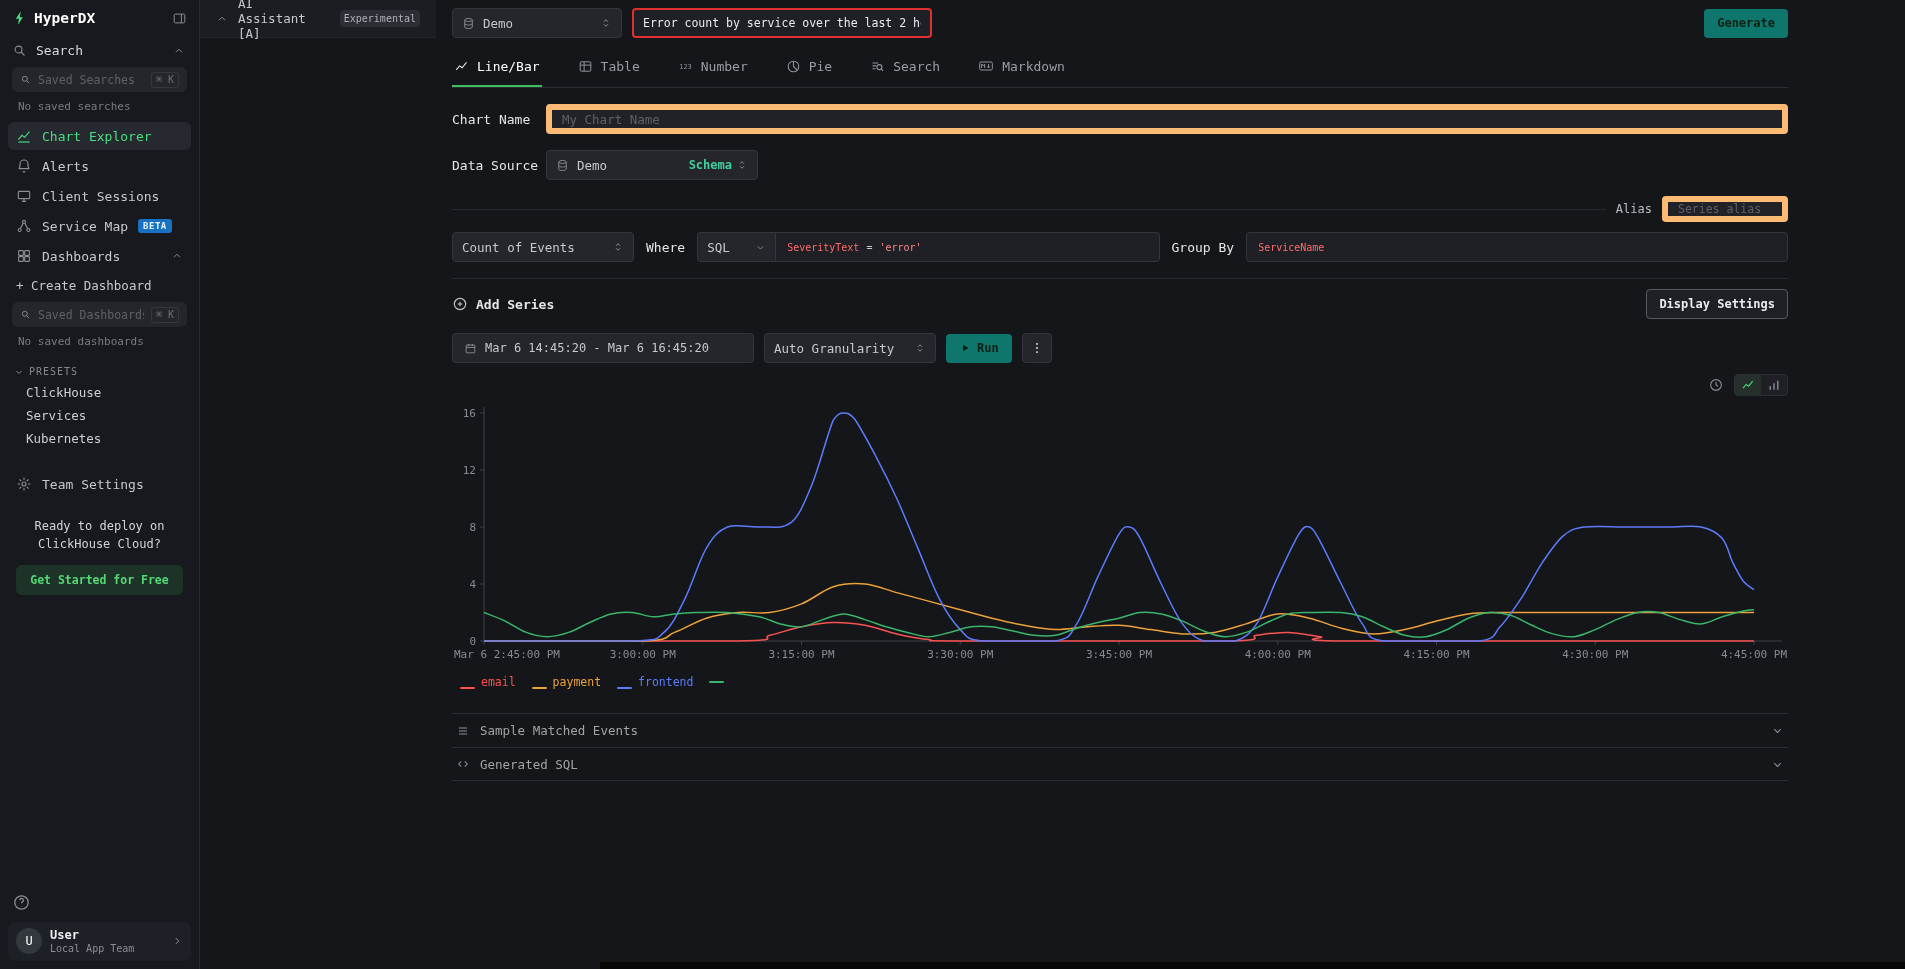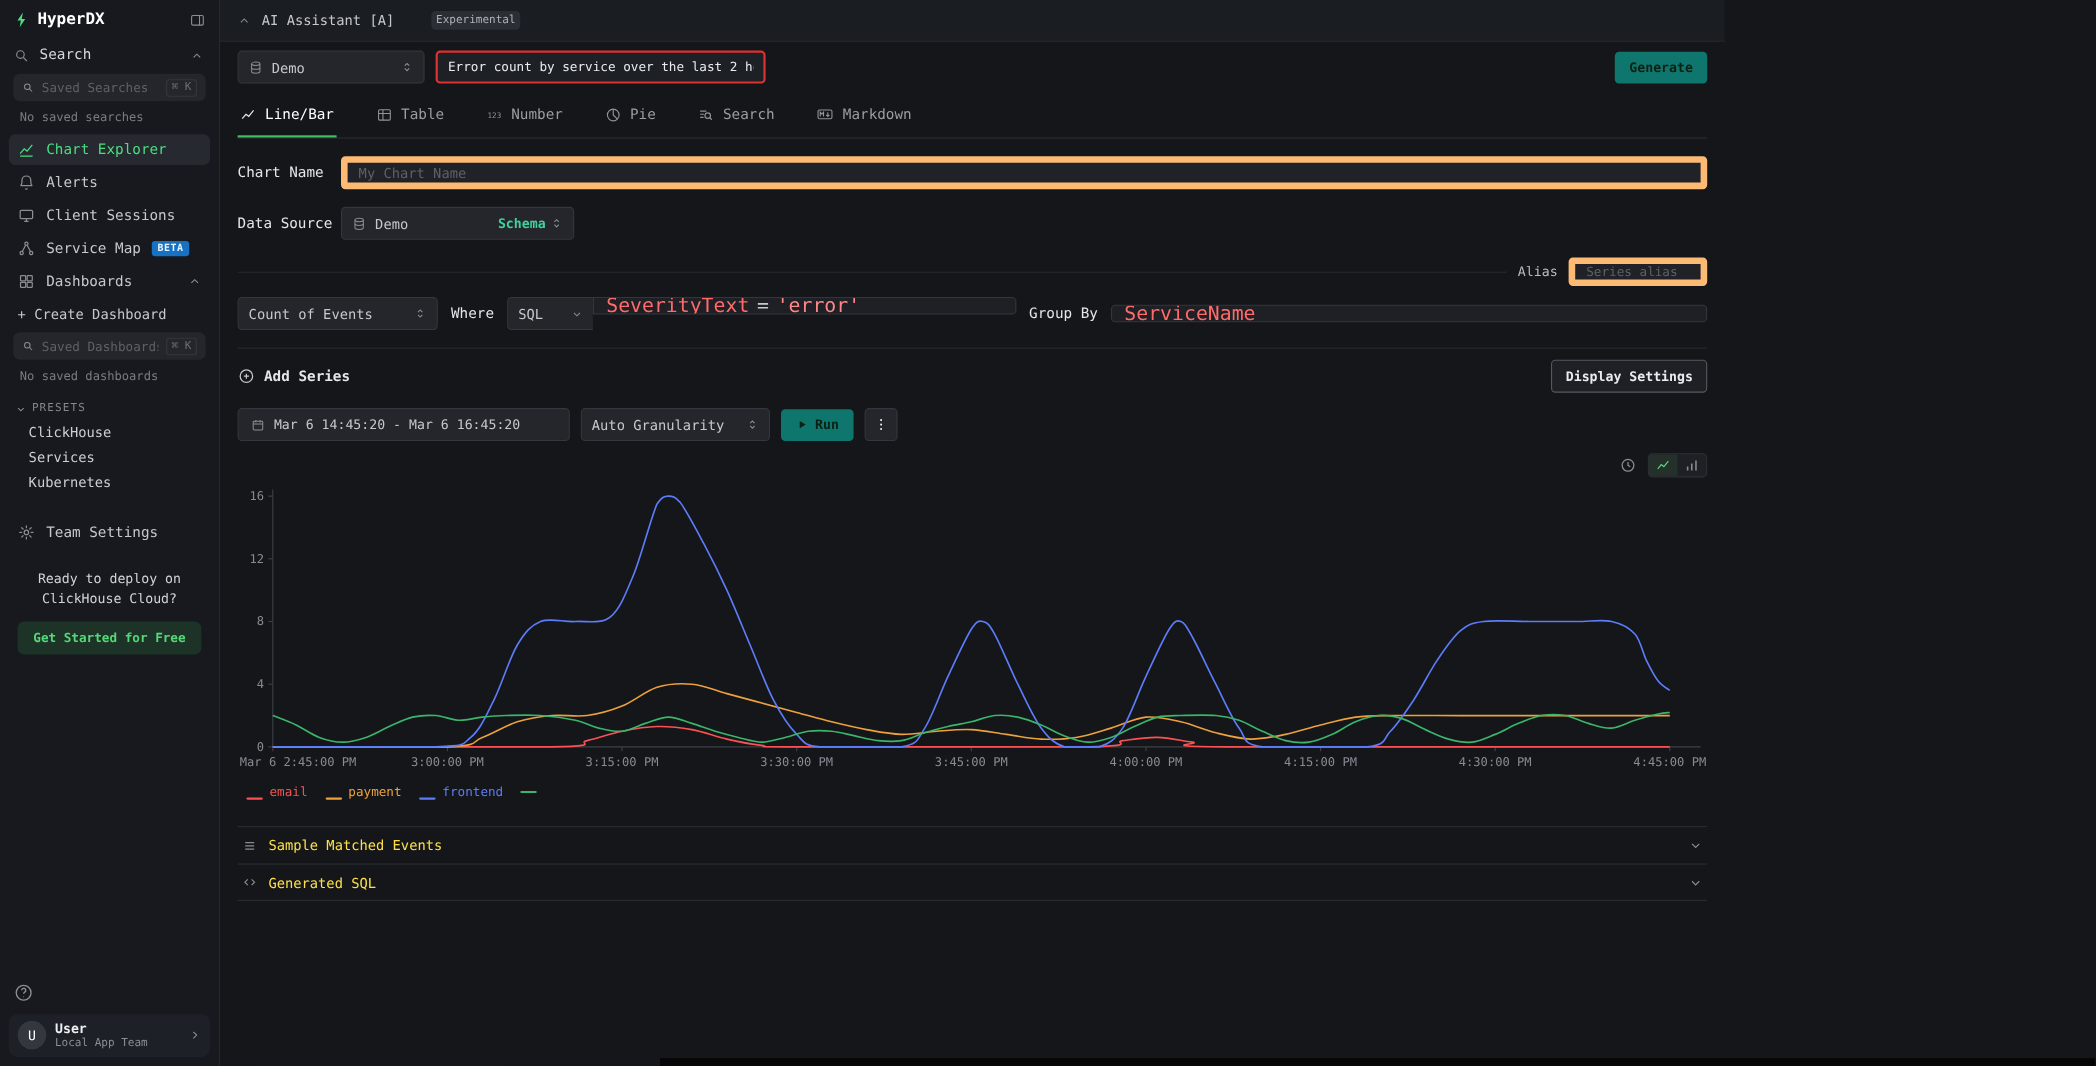--- a/index.html
+++ b/index.html
@@ -41,21 +41,21 @@
   .sidebar-bottom{margin-top:auto;padding:0 8px 8px 8px}
   .help-circle{margin:0 0 10px 4px;cursor:pointer}
   .user-row{display:flex;align-items:center;gap:8px;background:#1d2026;border-radius:8px;padding:6px 8px;cursor:pointer}
   .avatar{width:26px;height:26px;border-radius:50%;background:#33373e;color:#fff;display:flex;
     align-items:center;justify-content:center;font-size:12px;flex-shrink:0}
   .user-meta{flex:1;min-width:0}
   .user-name{color:#eceef0;font-size:12px;font-weight:bold;line-height:1.2}
   .user-team{color:#8a8d93;font-size:10px;line-height:1.3;white-space:nowrap}
 
   
-  .main{width:1368px;display:flex;flex-direction:column;position:relative}
+  .main{width:1368px;display:flex;flex-direction:row;position:relative}
   .ai-bar{height:38px;background:#1a1d22;border-bottom:1px solid #23262b;display:flex;align-items:center;
     gap:10px;padding:0 16px;font-size:12.5px;color:#c6c8cb;cursor:pointer}
   .badge-exp{background:#2b2e34;color:#aeb1b6;font-size:10px;padding:3px 4px;border-radius:4px;margin-left:24px}
   .inner{padding:0 16px;display:flex;flex-direction:column}
 
   .select{display:flex;align-items:center;gap:8px;background:#25262b;border:1px solid #33363c;
     border-radius:4px;height:30px;padding:0 9px;font-size:12.5px;color:#c6c8cb;cursor:pointer;white-space:nowrap}
   .select .grow{flex:1}
   .text-input{background:#202228;border:6px solid #fdba74;border-radius:4px;height:30px;padding:0 10px;
     color:#d6d8db;font-size:12.5px;font-family:inherit;outline:none}
@@ -91,21 +91,21 @@
   .h-div{flex:1;border-top:1px solid #26292e;height:0}
   .alias-label{color:#b9bcc0;font-size:12px}
   .alias-input{width:126px;height:26px;font-size:11.5px}
 
   .series-row{display:flex;align-items:center;gap:12px;margin-top:10px}
   .agg-select{width:182px;justify-content:space-between}
   .inline-label{color:#e4e6e9;font-size:13px;white-space:nowrap}
   .where-group{flex:1;display:flex;align-items:stretch;min-width:0}
   .sql-select{border-radius:4px 0 0 4px;border-right:none;width:78px;justify-content:space-between}
   .code-input{flex:1;display:flex;align-items:center;gap:7px;background:#1e2025;border:1px solid #33363c;
-    border-radius:0 4px 4px 0;height:16px;padding:0 11px;font-size:18px;overflow:hidden;cursor:text}
+    border-radius:0 4px 4px 0;height:30px;padding:0 11px;font-size:10px;overflow:hidden;cursor:text}
   .code-input.standalone{border-radius:4px;flex:1.12}
   .code-field{color:#ff6b6b}
   .code-op{color:#c6c8cb}
   .code-str{color:#ff8787}
 
   .divider{border-top:1px solid #26292e;margin-top:16px}
   .addseries-row{display:flex;align-items:center;justify-content:space-between;margin-top:10px}
   .add-series{display:flex;align-items:center;gap:8px;color:#e4e6e9;font-size:13px;font-weight:bold;
     cursor:pointer;background:none;border:none;font-family:inherit}
 
@@ -122,21 +122,21 @@
 
   .chart-wrap{margin-top:4px}
   .chart-svg{display:block}
   .legend{display:flex;align-items:center;gap:16px;margin-top:4px;padding-left:8px}
   .legend-item{display:inline-flex;align-items:flex-end;gap:6px;cursor:pointer}
   .legend-dash{width:15px;height:2px;border-radius:1px;display:inline-block}
   .legend-label{font-size:11.5px}
 
   .sections{margin-top:24px}
   .section-row{display:flex;align-items:center;gap:10px;border-top:1px solid #2a2d33;height:34px;
-    padding:0 4px;cursor:pointer;color:#fde047;font-size:12.5px}
+    padding:0 4px;cursor:pointer;color:#a3a3a3;font-size:12.5px}
   .section-row:last-child{border-bottom:1px solid #2a2d33}
   .section-row .spacer{flex:1}
 
   .bottom-strip{position:absolute;bottom:0;left:600px;right:0;height:7px;background:#060606;z-index:9}
 </style>
 </head>
 <body>
 
 <div class="app">
 

